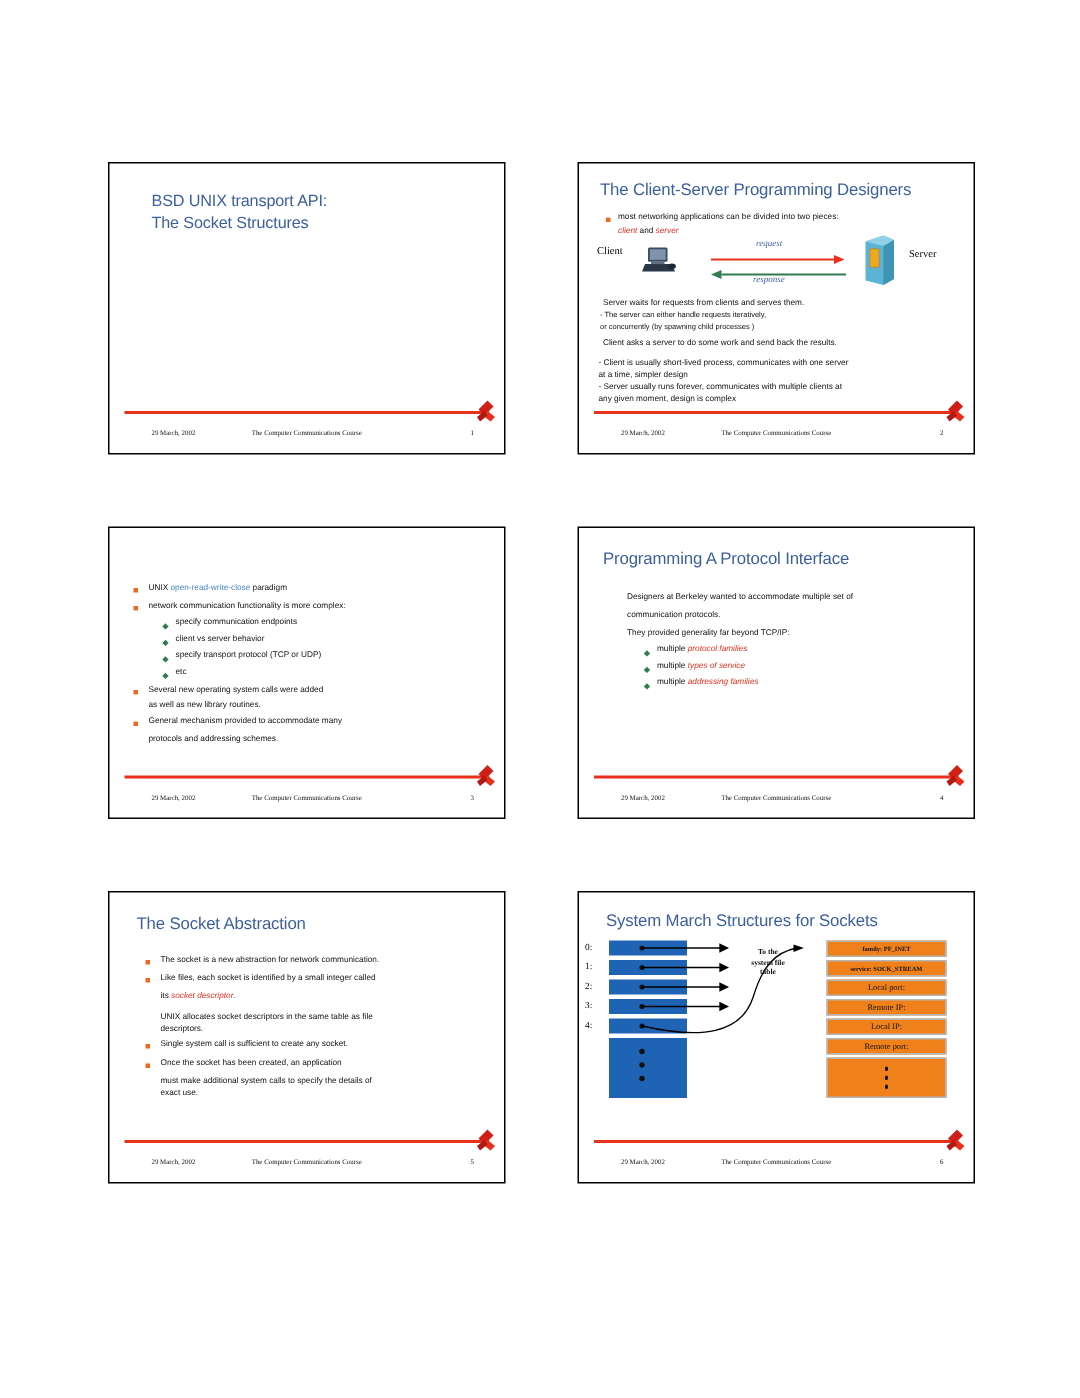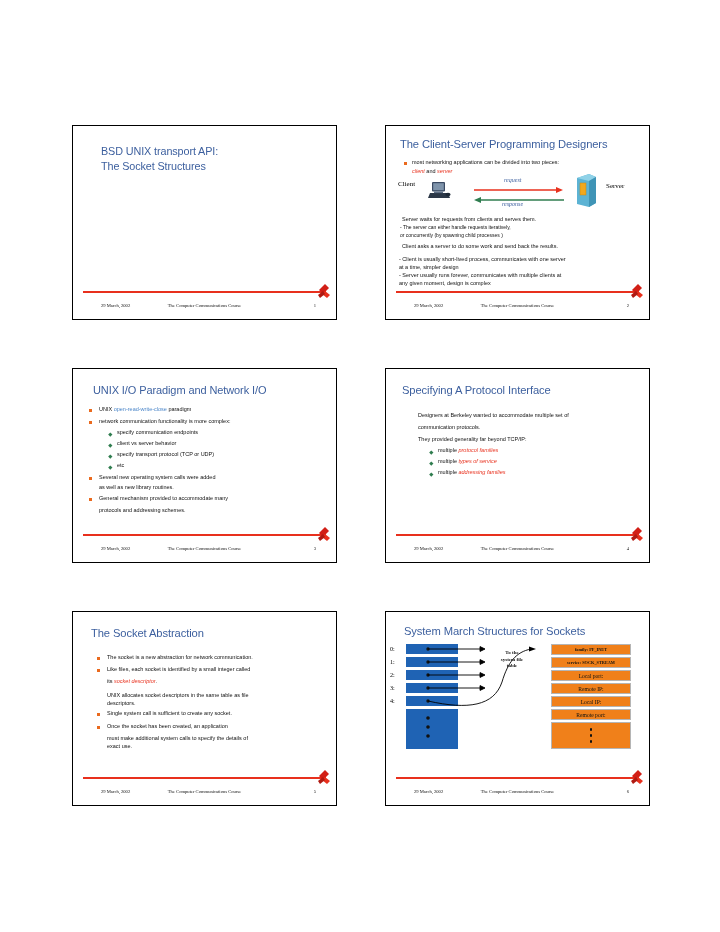--- a/index.html
+++ b/index.html
@@ -3,21 +3,21 @@
 <meta charset="utf-8">
 <style>
   html,body{margin:0;padding:0;}
   body{
     width:720px;height:932px;background:#ffffff;
     font-family:"Liberation Sans", sans-serif;
     overflow:hidden;
   }
   .page{position:relative;width:720px;height:932px;}
   .grid{
-    position:absolute;left:72px;top:125px;width:576px;height:722px;
+    position:absolute;left:72px;top:108px;width:576px;height:722px;
     display:grid;grid-template-columns:265px 265px;grid-template-rows:195px 195px 195px;
     column-gap:46px;row-gap:63px;gap:48px;
   }
   .slide{
     position:relative;background:#ffffff;border:1.2px solid #000000;
     box-sizing:border-box;overflow:hidden;
   }
 
   
   .title{
@@ -168,21 +168,20 @@
         <path d="M2 13 L7 9 L9 12 L4 16 Z" fill="#b01a12"></path>
       </svg>
       <div class="footer">
         <span class="f-date">29 March, 2002</span>
         <span class="f-course">The Computer Communications Course</span>
         <span class="f-num">2</span>
       </div>
     </div>
 
     <div class="slide">
-      <div class="title big" style="left:20px;top:14px;font-size:11px;">UNIX I/O Paradigm and Network I/O</div>
       <div class="body">
         <div class="sq" style="left:16px;top:40px;"></div>
         <div class="bt" style="left:26px;top:37px;"><span>UNIX </span><span class="blue">open-read-write-close</span><span> paradigm</span></div>
 
         <div class="sq" style="left:16px;top:52px;"></div>
         <div class="bt" style="left:26px;top:49px;">network communication functionality is more complex:</div>
 
         <div class="dia" style="left:36px;top:63.5px;"></div>
         <div class="bt" style="left:44px;top:60px;">specify communication endpoints</div>
         <div class="dia" style="left:36px;top:74.5px;"></div>
@@ -207,21 +206,21 @@
         <path d="M2 13 L7 9 L9 12 L4 16 Z" fill="#b01a12"></path>
       </svg>
       <div class="footer">
         <span class="f-date">29 March, 2002</span>
         <span class="f-course">The Computer Communications Course</span>
         <span class="f-num">3</span>
       </div>
     </div>
 
     <div class="slide">
-      <div class="title big" style="left:16px;top:14px;">Specifying A Protocol Interface</div>
+      <div class="title big" style="left:16px;top:14px;">Programming A Protocol Interface</div>
       <div class="body">
         <div class="bt" style="left:32px;top:43px;">Designers at Berkeley wanted to accommodate multiple set of</div>
         <div class="bt" style="left:32px;top:55px;">communication protocols.</div>
         <div class="bt" style="left:32px;top:67px;">They provided generality far beyond TCP/IP:</div>
 
         <div class="dia" style="left:44px;top:81.5px;"></div>
         <div class="bt" style="left:52px;top:78px;"><span>multiple </span><span class="red">protocol families</span></div>
 
         <div class="dia" style="left:44px;top:92.5px;"></div>
         <div class="bt" style="left:52px;top:89px;"><span>multiple </span><span class="red">types of service</span></div>

